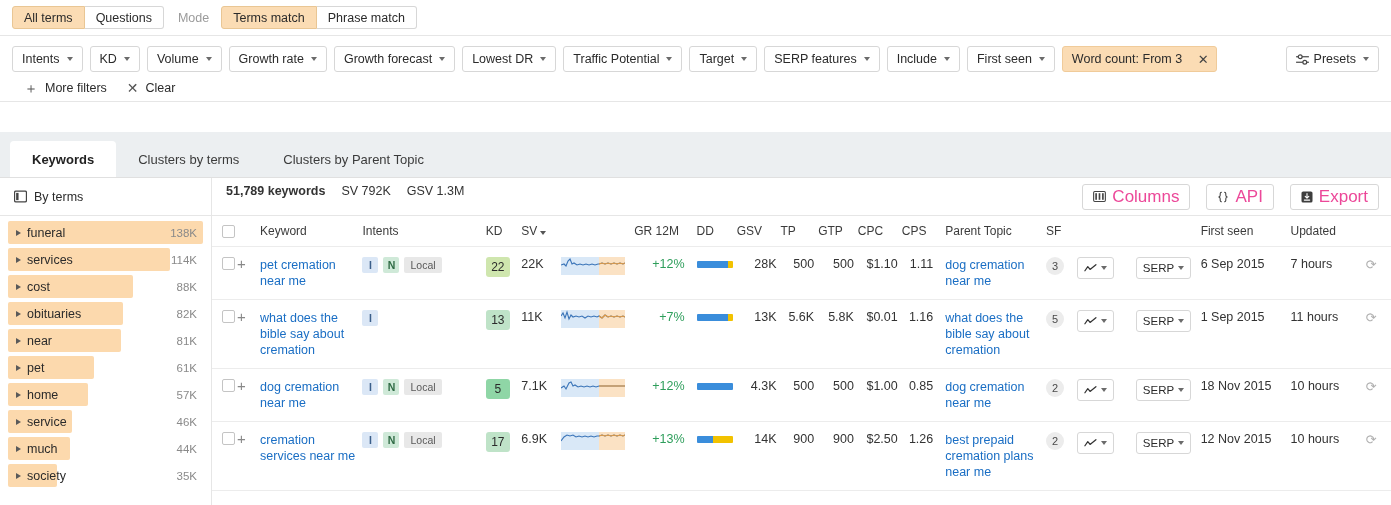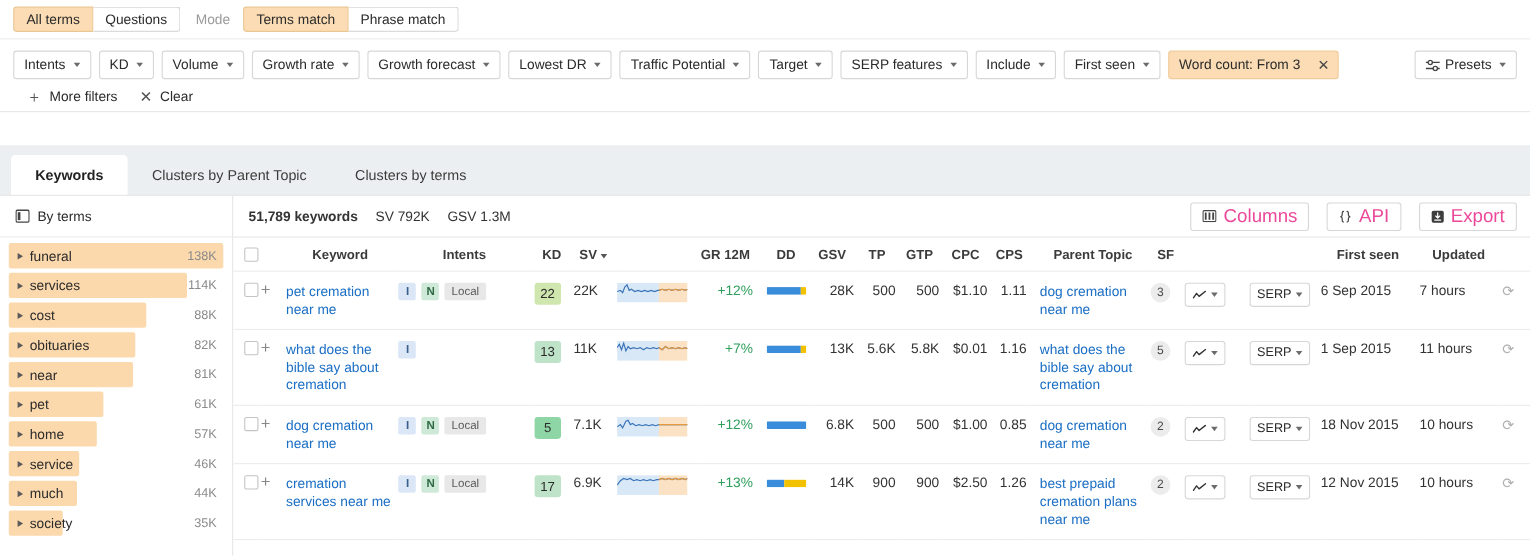--- a/index.html
+++ b/index.html
@@ -88,21 +88,21 @@
 
   
   .toolbar {
     height: 38px; display: flex; align-items: center;
     border-bottom: 1px solid #e6e6e6; background: #fff;
   }
   .tb-left {
     width: 212px; height: 38px; display: flex; align-items: center;
     padding-left: 14px; border-right: 1px solid #e6e6e6; gap: 7px;
   }
-  .tb-right { flex: 1; display: flex; align-items: center; padding: 0 12px 0 14px; gap: 16px; }
+  .tb-right { flex: 1; display: flex; padding: 0 12px 0 14px; gap: 16px; }
   .stat { font-size: 12.5px; color: #333; white-space: nowrap; }
   .stat.bold { font-weight: bold; }
   .tbbtn {
     height: 26px; padding: 0 10px;
     display: inline-flex; align-items: center; gap: 6px;
     border: 1px solid #d7d7d7; border-radius: 3px; background: #fff;
     font-size: 17px; color: #ec4899; cursor: pointer; white-space: nowrap;
   }
 
   
@@ -128,22 +128,22 @@
   .term-name { position: relative; z-index: 2; font-size: 12.5px; color: #2b2b2b; }
   .term-count {
     position: absolute; right: 6px; z-index: 2;
     font-size: 11.5px; color: #8a8a8a;
   }
 
   
   .tablewrap { flex: 1; overflow: hidden; }
   table.kw { width: 1179px; border-collapse: collapse; table-layout: fixed; }
   table.kw th {
-    font-size: 12px; font-weight: bold; color: #3b3b3b;
-    text-align: center; padding: 8px 4px 8px 0; vertical-align: middle;
+    font-size: 12px; font-weight: normal; color: #3b3b3b;
+    text-align: left; padding: 8px 4px 8px 0; vertical-align: middle;
     border-bottom: 1px solid #ececec; white-space: nowrap;
   }
   table.kw td {
     font-size: 12.5px; color: #333; vertical-align: top;
     padding: 10px 4px 10px 0;
     border-bottom: 1px solid #ececec;
   }
   .c-check { width: 24px; padding-left: 10px !important; }
   .c-plus  { width: 22px; }
   .c-kw    { width: 98px; }
@@ -318,24 +318,24 @@
         <span>Clear</span>
       </div>
     </div>
   </div>
 
   <div class="tabstrip">
     <div class="tab active">
         <span>Keywords</span>
       </div>
     <div class="tab">
+        <span>Clusters by terms</span>
+      </div>
+    <div class="tab">
         <span>Clusters by Parent Topic</span>
-      </div>
-    <div class="tab">
-        <span>Clusters by terms</span>
       </div>
   </div>
 
   <div class="toolbar">
     <div class="tb-left">
       <div class="linkbtn">
         <svg width="13" height="13" viewBox="0 0 14 14">
           <rect x="0.6" y="1.2" width="12.8" height="11.6" rx="1.4" fill="none" stroke="#444" stroke-width="1.3"></rect>
           <rect x="2.3" y="3.1" width="2.6" height="7.8" fill="#444"></rect>
         </svg>
@@ -616,21 +616,21 @@
                 <polyline points="38,7 44,7 50,7 56,7 62,7 64,7" fill="none" stroke="#e79a3c" stroke-width="1.1"></polyline>
               </svg>
             </td>
             <td class="c-gr"><span class="gr-pos">+12%</span></td>
             <td class="c-dd" style="padding-left:8px">
               <div class="ddbar">
                 <div class="dd-blue" style="width:100%"></div>
                 <div class="dd-yellow" style="width:0%"></div>
               </div>
             </td>
-            <td class="c-gsv">6.8K</td>
+            <td class="c-gsv">4.3K</td>
             <td class="c-tp">500</td>
             <td class="c-gtp">500</td>
             <td class="c-cpc">$1.00</td>
             <td class="c-cps">0.85</td>
             <td class="c-pt" style="padding-left:8px">
                 <a class="link">dog cremation near me</a>
               </td>
             <td class="c-sf"><span class="sfbadge">2</span></td>
             <td class="c-tr">
               <div class="minibtn">

